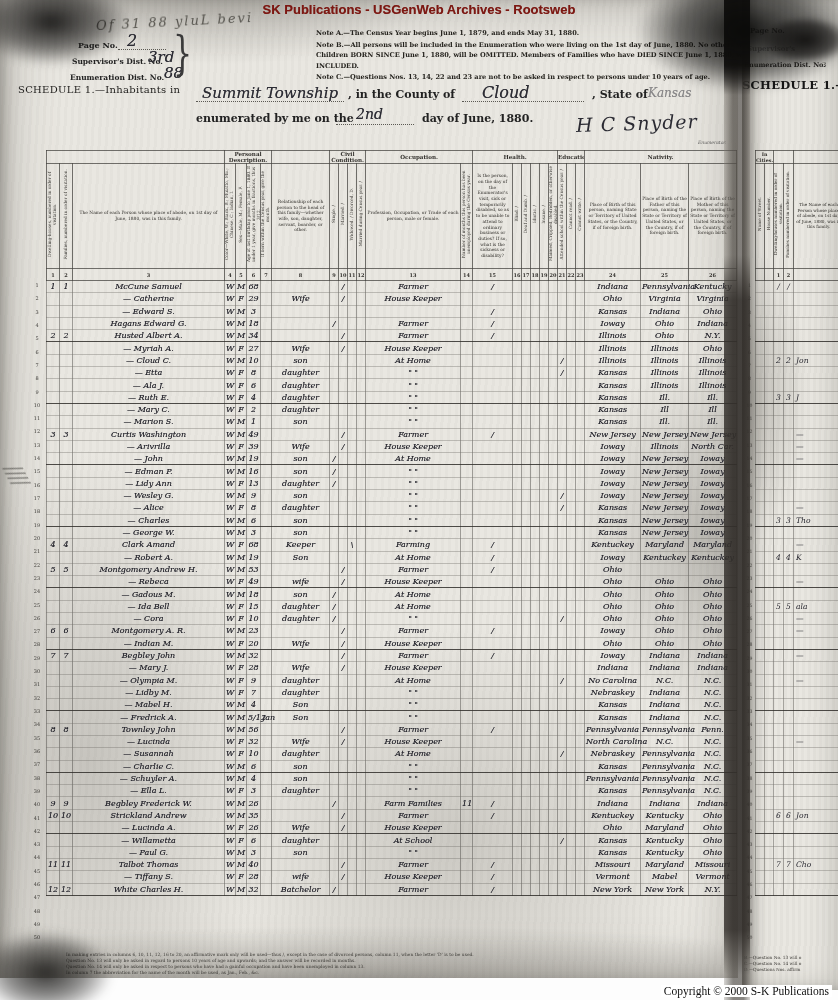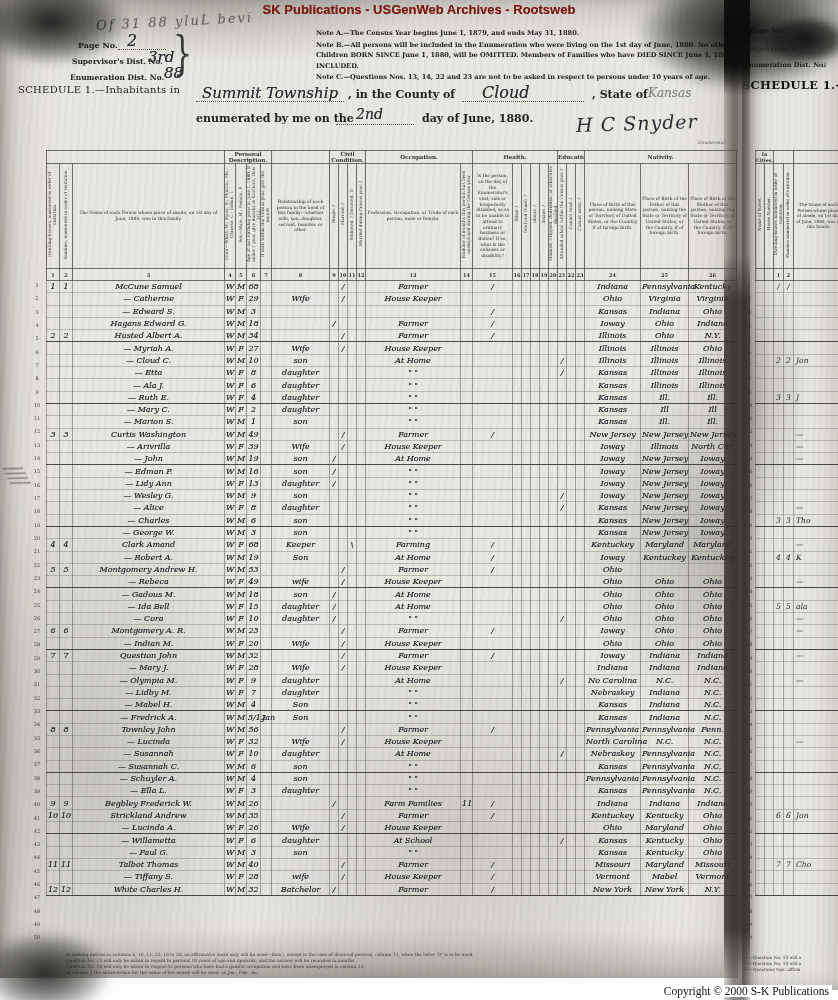--- a/index.html
+++ b/index.html
@@ -1157,21 +1157,21 @@
               <td class="c-ed" data-interactable="false"></td>
               <td class="c-c22" data-interactable="false"></td>
               <td class="c-c23" data-interactable="false"></td>
               <td class="c-b" data-interactable="false">Ohio</td>
               <td class="c-fb" data-interactable="false">Ohio</td>
               <td class="c-mb" data-interactable="false">Ohio</td>
             </tr>
             <tr data-interactable="false" class="">
               <td class="c-d" data-interactable="false">7</td>
               <td class="c-f" data-interactable="false">7</td>
-              <td class="c-name" data-interactable="false">Question John</td>
+              <td class="c-name" data-interactable="false">Begbley John</td>
               <td class="c-c" data-interactable="false">W</td>
               <td class="c-s" data-interactable="false">M</td>
               <td class="c-a" data-interactable="false">32</td>
               <td class="c-mon" data-interactable="false"></td>
               <td class="c-rel" data-interactable="false"></td>
               <td class="c-sg" data-interactable="false"></td>
               <td class="c-mr" data-interactable="false">/</td>
               <td class="c-wd" data-interactable="false"></td>
               <td class="c-my" data-interactable="false"></td>
               <td class="c-occ" data-interactable="false">Farmer</td>
@@ -1409,21 +1409,21 @@
               <td class="c-ed" data-interactable="false">/</td>
               <td class="c-c22" data-interactable="false"></td>
               <td class="c-c23" data-interactable="false"></td>
               <td class="c-b" data-interactable="false">Nebraskey</td>
               <td class="c-fb" data-interactable="false">Pennsylvania</td>
               <td class="c-mb" data-interactable="false">N.C.</td>
             </tr>
             <tr data-interactable="false" class="h5">
               <td class="c-d" data-interactable="false"></td>
               <td class="c-f" data-interactable="false"></td>
-              <td class="c-name" data-interactable="false">—  Susannah C.</td>
+              <td class="c-name" data-interactable="false">—  Charlie C.</td>
               <td class="c-c" data-interactable="false">W</td>
               <td class="c-s" data-interactable="false">M</td>
               <td class="c-a" data-interactable="false">6</td>
               <td class="c-mon" data-interactable="false"></td>
               <td class="c-rel" data-interactable="false">son</td>
               <td class="c-sg" data-interactable="false"></td>
               <td class="c-mr" data-interactable="false"></td>
               <td class="c-wd" data-interactable="false"></td>
               <td class="c-my" data-interactable="false"></td>
               <td class="c-occ" data-interactable="false">"      "</td>

